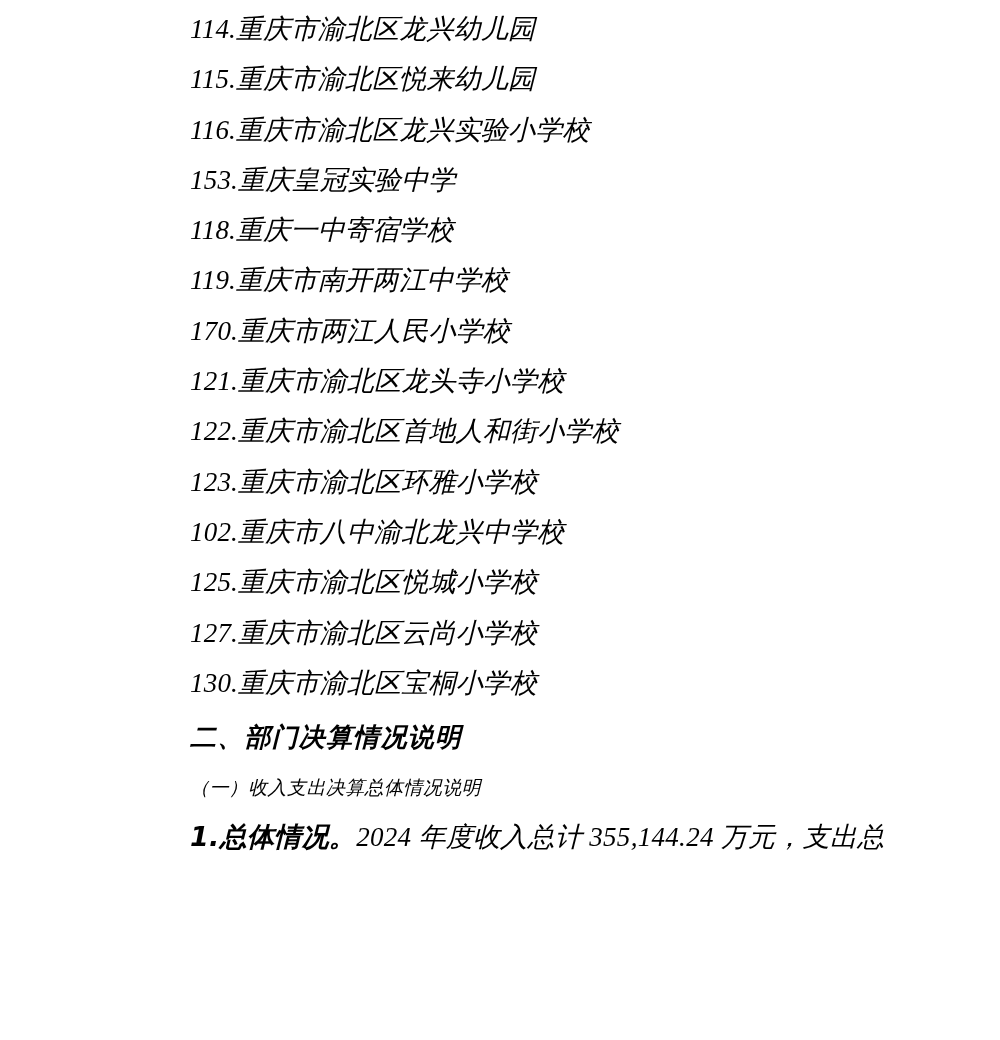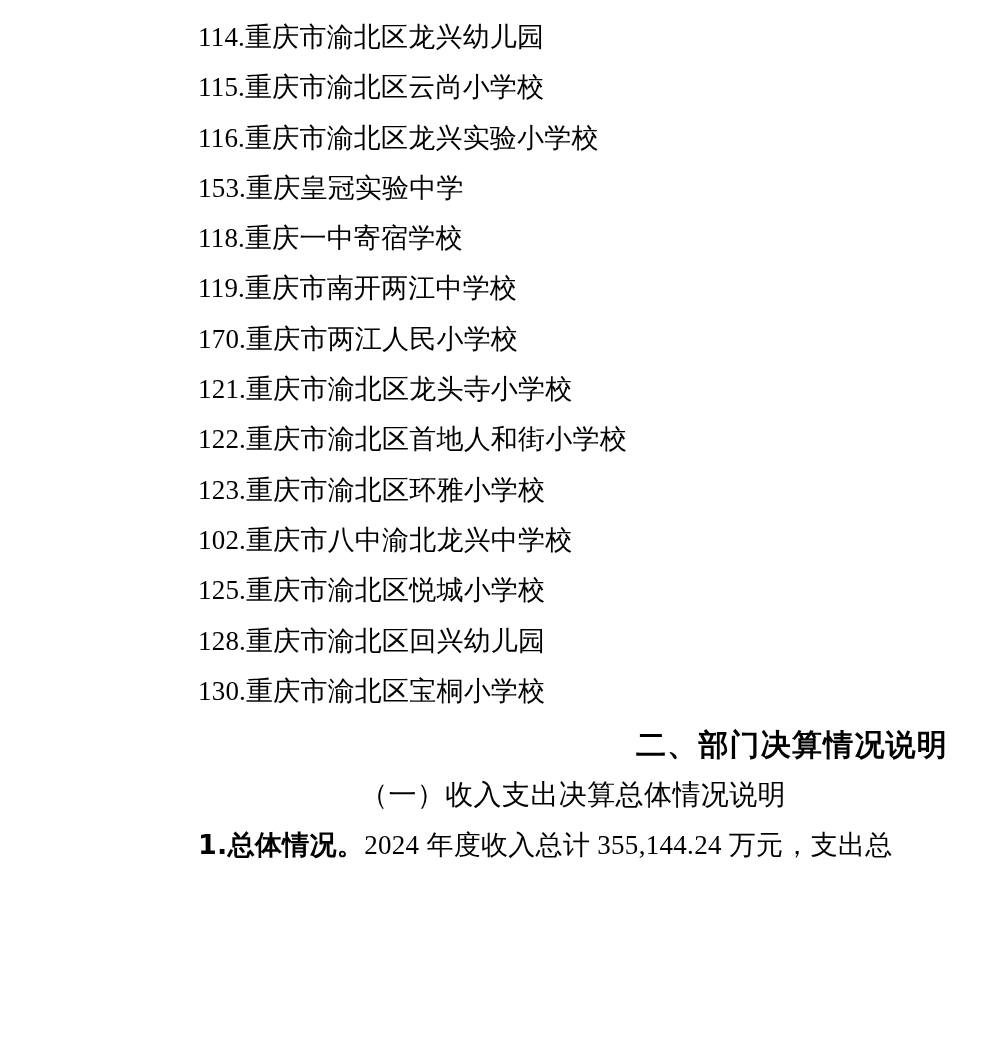--- a/index.html
+++ b/index.html
@@ -11,56 +11,55 @@
     height: 1040px;
     background: #ffffff;
     font-family: "Liberation Serif", "DejaVu Serif", serif;
     color: #000000;
     overflow: hidden;
   }
   .page {
     position: relative;
     width: 1000px;
     height: 1040px;
-    padding: 12px;
+    padding: 4px;
     box-sizing: border-box;
+    font-style: italic;
   }
   .content {
     padding-left: 186px;
     padding-right: 40px;
     padding-top: 0px;
   }
   .list-item {
     font-size: 27px;
     line-height: 50.3px;
     white-space: nowrap;
     letter-spacing: 0.2px;
     font-family: "Liberation Serif", "DejaVu Serif", serif;
   }
   .list-item .num {
     font-family: "Liberation Serif", "DejaVu Serif", serif;
   }
   .list-item .name {
     font-family: "DejaVu Serif", "Liberation Serif", serif;
   }
   .heading-2 {
-    font-size: 30px;
+    font-size: 26px;
     line-height: 50px;
     font-weight: bold;
     letter-spacing: 1.2px;
     margin-top: 4px;
     font-family: "DejaVu Sans", "Liberation Sans", sans-serif;
-    text-align: right;
   }
   .heading-3 {
-    font-size: 28px;
+    font-size: 19px;
     line-height: 50px;
     letter-spacing: 0.4px;
     font-family: "DejaVu Serif", "Liberation Serif", serif;
-    text-align: center;
   }
   .para {
     font-size: 27px;
     line-height: 50px;
     letter-spacing: 0.3px;
     white-space: nowrap;
     font-family: "DejaVu Serif", "Liberation Serif", serif;
   }
   .para .bold-lead {
     font-weight: bold;
@@ -73,21 +72,21 @@
 </head>
 <body>
 
 <div class="page">
   <div class="content">
 
     <div class="list-item">
       <span class="num">114.</span><span class="name">重庆市渝北区龙兴幼儿园</span>
     </div>
     <div class="list-item">
-      <span class="num">115.</span><span class="name">重庆市渝北区云尚小学校</span>
+      <span class="num">115.</span><span class="name">重庆市渝北区悦来幼儿园</span>
     </div>
     <div class="list-item">
       <span class="num">116.</span><span class="name">重庆市渝北区龙兴实验小学校</span>
     </div>
     <div class="list-item">
       <span class="num">153.</span><span class="name">重庆皇冠实验中学</span>
     </div>
     <div class="list-item">
       <span class="num">118.</span><span class="name">重庆一中寄宿学校</span>
     </div>
@@ -106,21 +105,21 @@
     <div class="list-item">
       <span class="num">123.</span><span class="name">重庆市渝北区环雅小学校</span>
     </div>
     <div class="list-item">
       <span class="num">102.</span><span class="name">重庆市八中渝北龙兴中学校</span>
     </div>
     <div class="list-item">
       <span class="num">125.</span><span class="name">重庆市渝北区悦城小学校</span>
     </div>
     <div class="list-item">
-      <span class="num">128.</span><span class="name">重庆市渝北区回兴幼儿园</span>
+      <span class="num">127.</span><span class="name">重庆市渝北区云尚小学校</span>
     </div>
     <div class="list-item">
       <span class="num">130.</span><span class="name">重庆市渝北区宝桐小学校</span>
     </div>
 
     <div class="heading-2">二、部门决算情况说明</div>
 
     <div class="heading-3">（一）收入支出决算总体情况说明</div>
 
     <div class="para">

